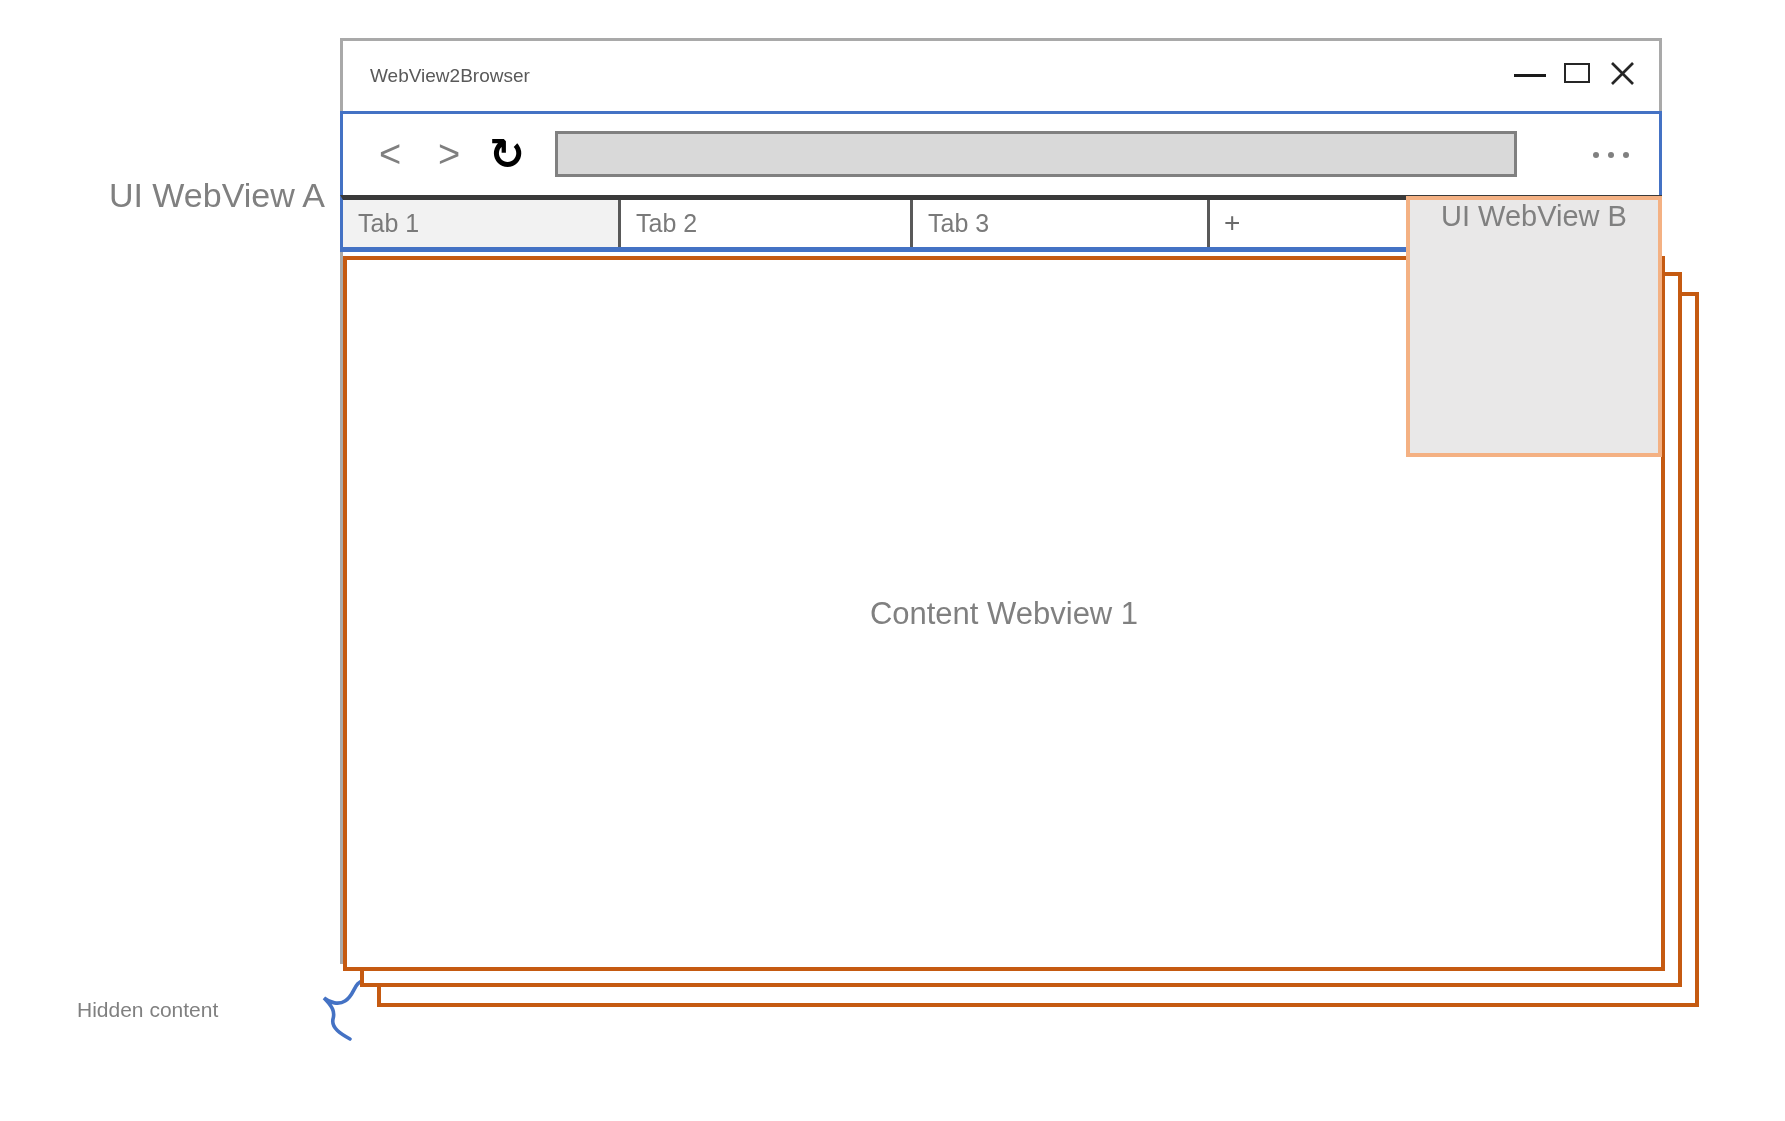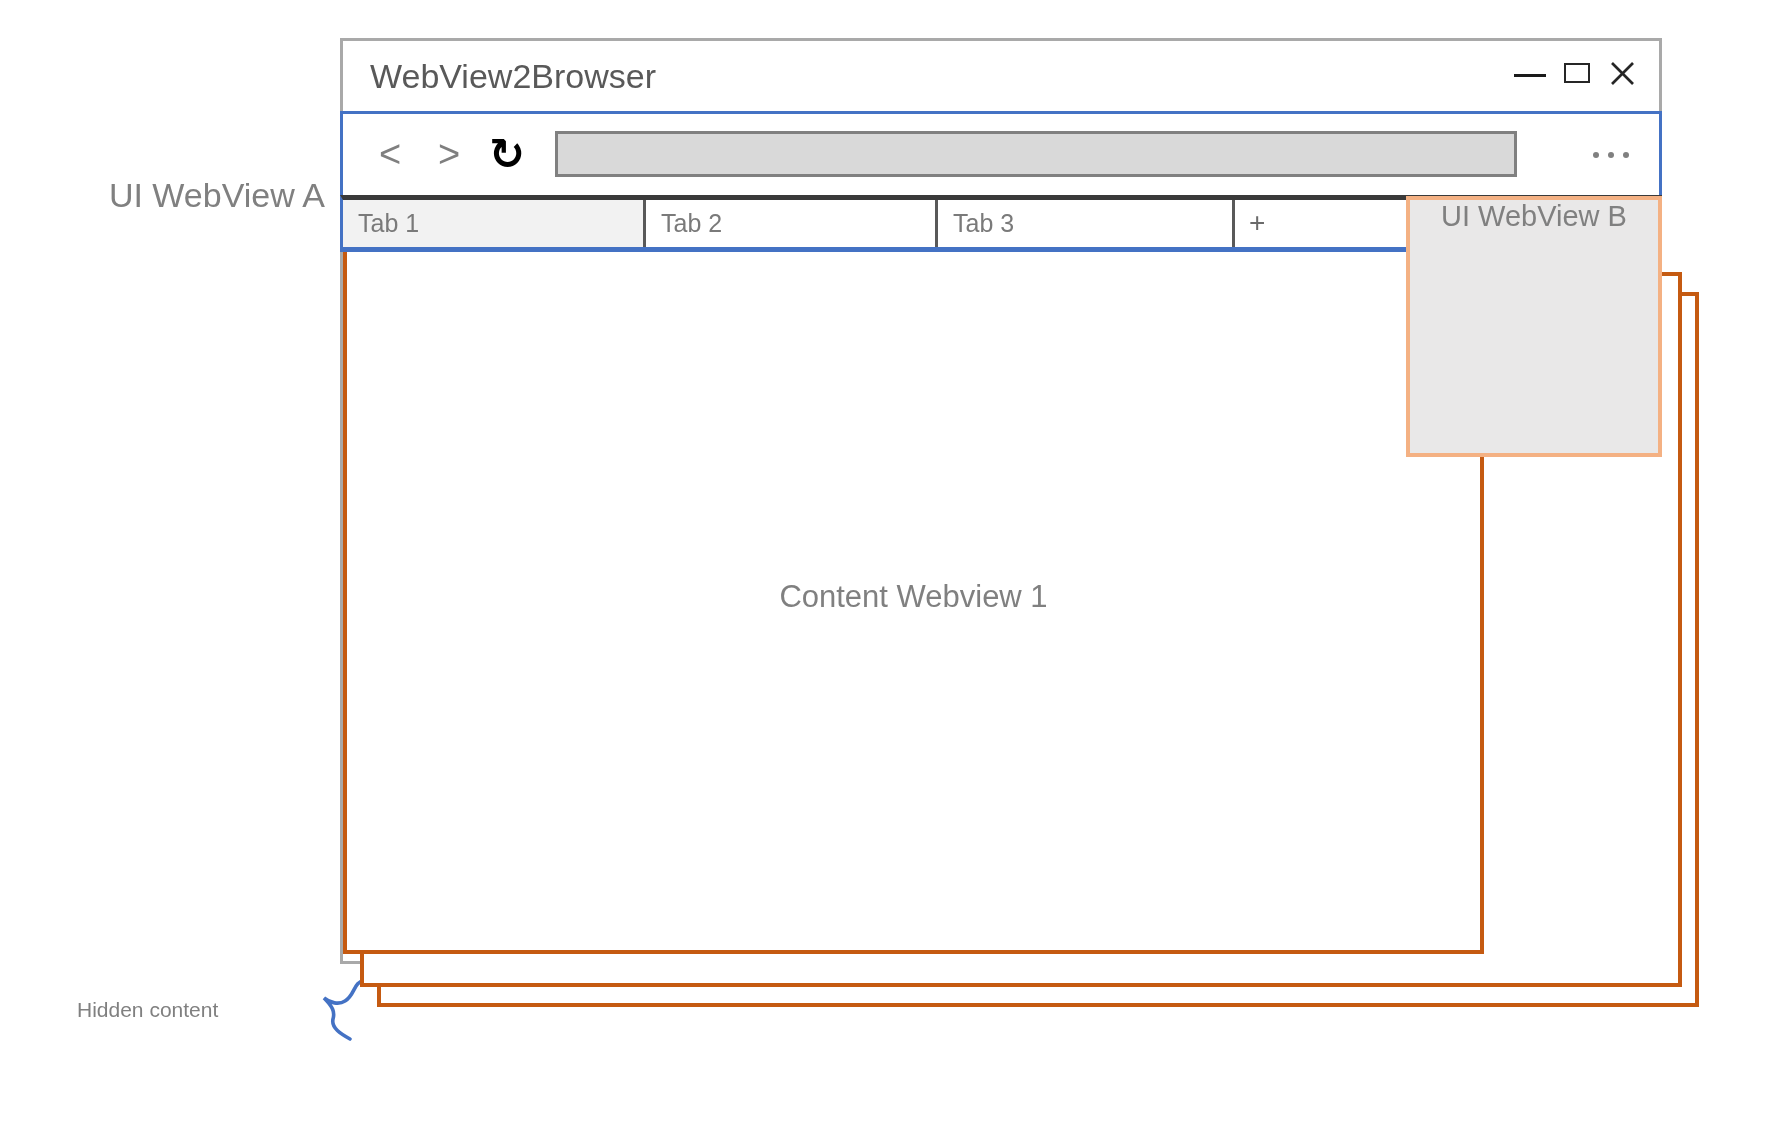--- a/index.html
+++ b/index.html
@@ -13,30 +13,30 @@
   #brace{position:absolute;left:314px;top:974px;}
 
   
   #frame{position:absolute;left:340px;top:38px;width:1322px;height:926px;
          border:3px solid #a9a9a9;box-sizing:border-box;background:#fff;z-index:1;}
 
   .stack-rect{position:absolute;width:1322px;height:715px;border:4px solid #c55a11;
               box-sizing:border-box;background:#fff;}
   #rect3{left:377px;top:292px;z-index:2;}
   #rect2{left:360px;top:272px;z-index:3;}
-  #content-rect{position:absolute;left:343px;top:239px;width:1141px;height:715px;
+  #content-rect{position:absolute;left:343px;top:256px;width:1322px;height:715px;
                 border:4px solid #c55a11;box-sizing:border-box;background:#fff;z-index:4;
                 display:flex;align-items:center;justify-content:center;}
   #content-rect .content-label{color:#808080;font-size:31px;}
 
   
   #titlebar{position:absolute;left:340px;top:38px;width:1322px;height:76px;
             border:3px solid #a9a9a9;box-sizing:border-box;background:#fff;z-index:5;}
   #titlebar .title{position:absolute;left:27px;top:0;height:70px;line-height:70px;
-                   font-size:34px;color:#595959;}
+                   font-size:19px;color:#595959;}
   #win-min{position:absolute;left:1171px;top:33px;width:32px;height:3px;background:#1a1a1a;cursor:pointer;}
   #win-max{position:absolute;left:1221px;top:22px;width:26px;height:20px;border:2px solid #262626;
            box-sizing:border-box;cursor:pointer;}
   #win-close{position:absolute;left:1266px;top:19px;width:27px;height:27px;cursor:pointer;}
 
   
   #navbar{position:absolute;left:340px;top:111px;width:1322px;height:89px;
           border:3px solid #4472c4;box-sizing:border-box;background:#fff;z-index:5;}
   .nav-glyph{position:absolute;top:0;height:83px;line-height:80px;color:#7f7f7f;
              font-size:38px;cursor:pointer;user-select:none;}
@@ -51,21 +51,21 @@
 
   
   #tabrow{position:absolute;left:340px;top:195px;width:1322px;height:57px;
           box-sizing:border-box;background:#fff;z-index:5;display:flex;
           border-top:5px solid #3a3a3a;border-bottom:5px solid #4472c4;
           border-left:3px solid #4472c4;}
   .tab{box-sizing:border-box;height:100%;font-size:25px;color:#7a7a7a;
        padding-left:15px;line-height:46px;border-right:3px solid #595959;
        background:#fff;cursor:pointer;white-space:nowrap;overflow:hidden;}
   .tab.active{background:#f2f2f2;}
-  #tab-0{width:303px;}
+  #tab-0{width:278px;}
   #tab-1{width:292px;}
   #tab-2{width:297px;}
   #tab-new{flex:1;border-right:none;font-size:28px;color:#6a6a6a;padding-left:14px;}
 
   
   #webview-b{position:absolute;left:1406px;top:196px;width:256px;height:261px;
              border:4px solid #f4b183;box-sizing:border-box;background:#e9e8e8;z-index:6;
              display:flex;justify-content:center;}
   #webview-b .b-label{color:#808080;font-size:29px;}
 </style>

